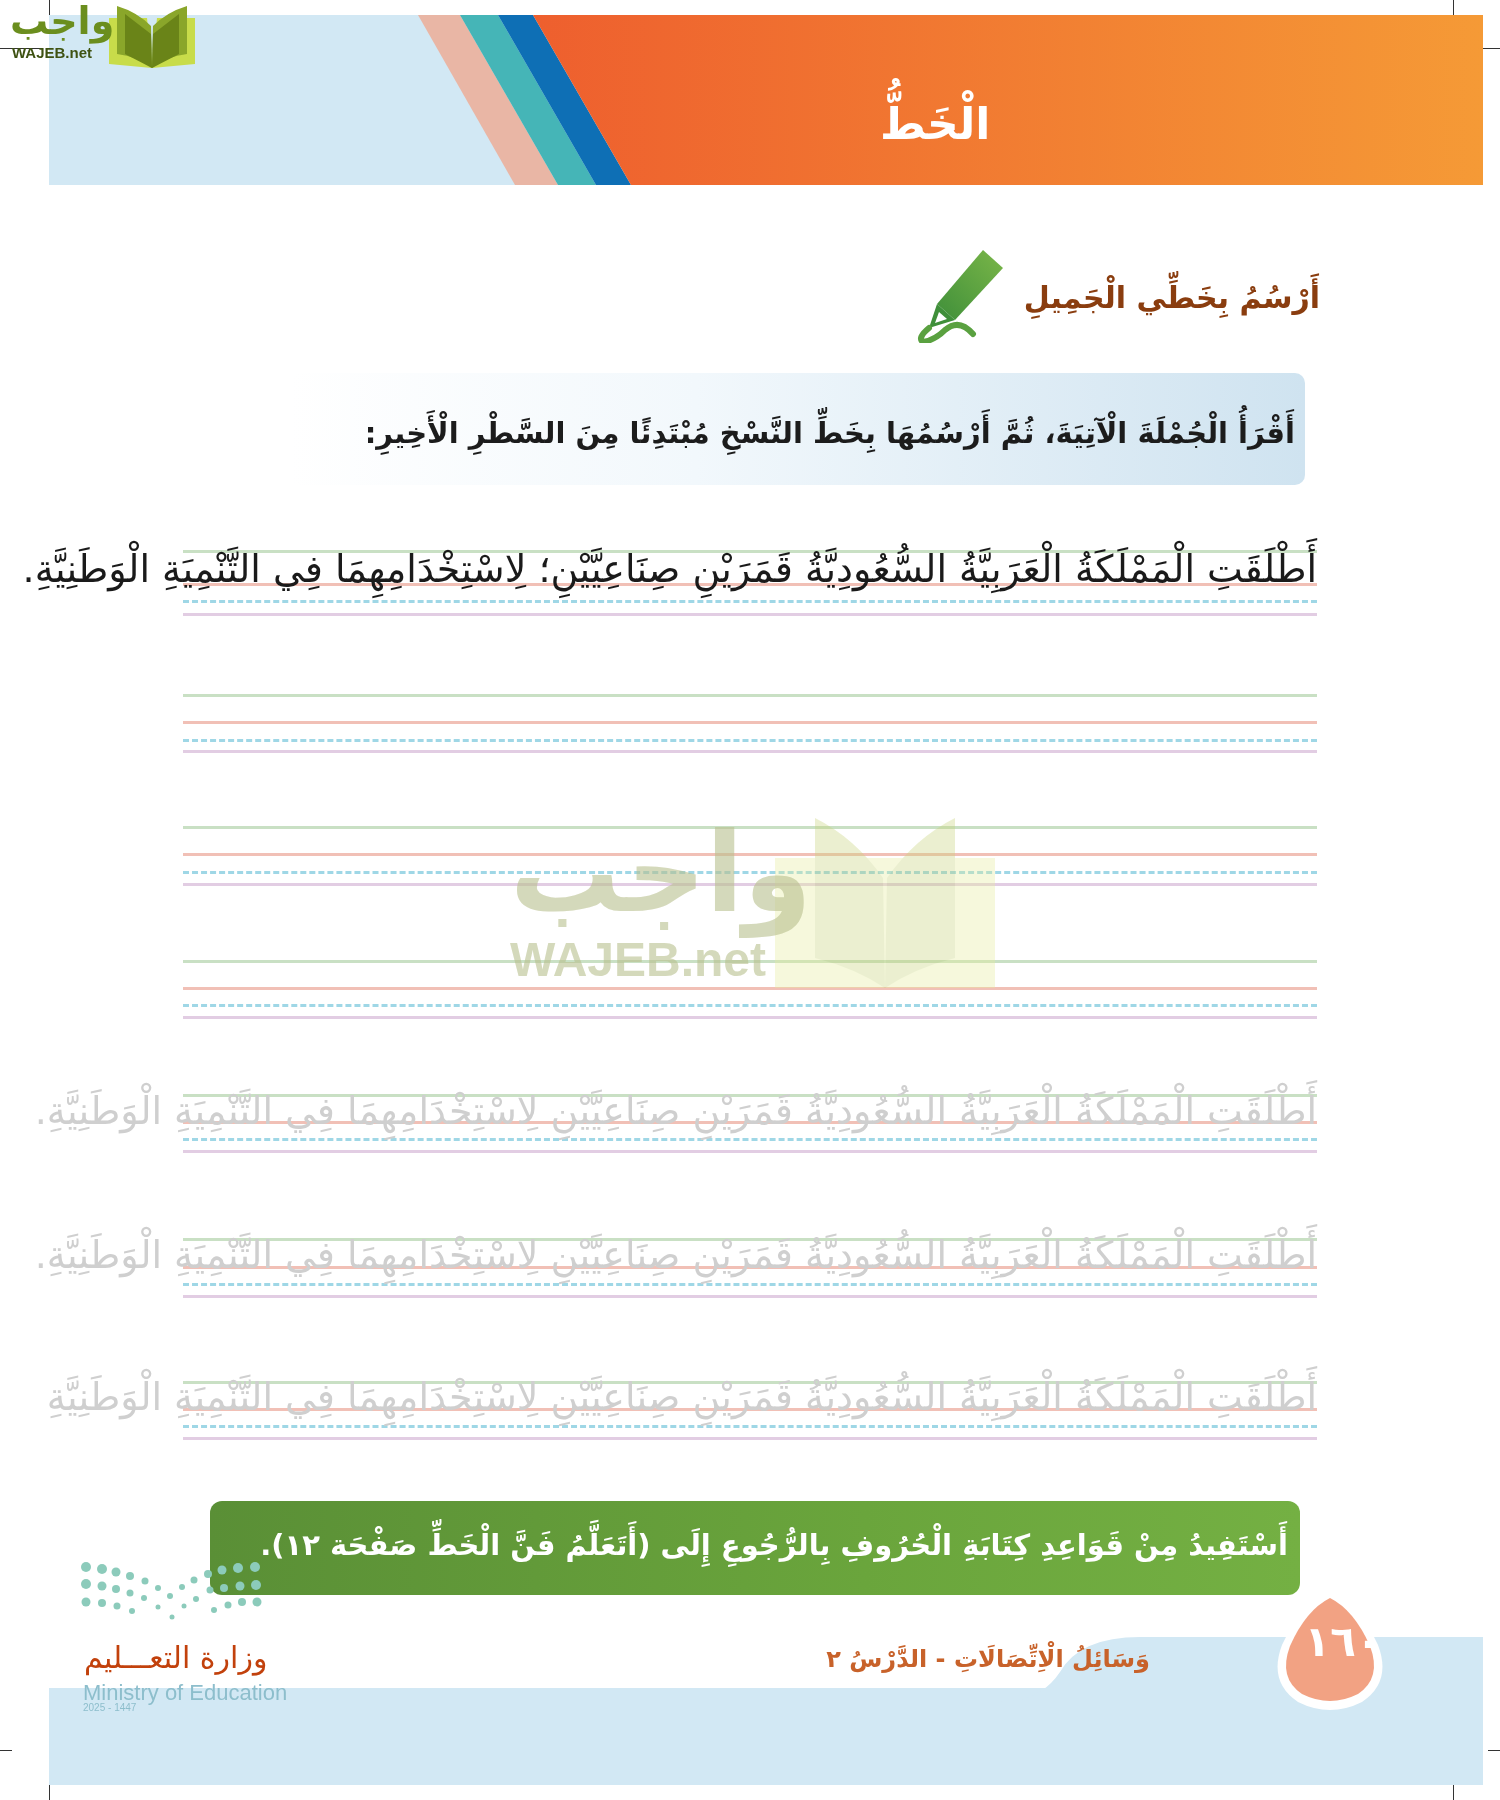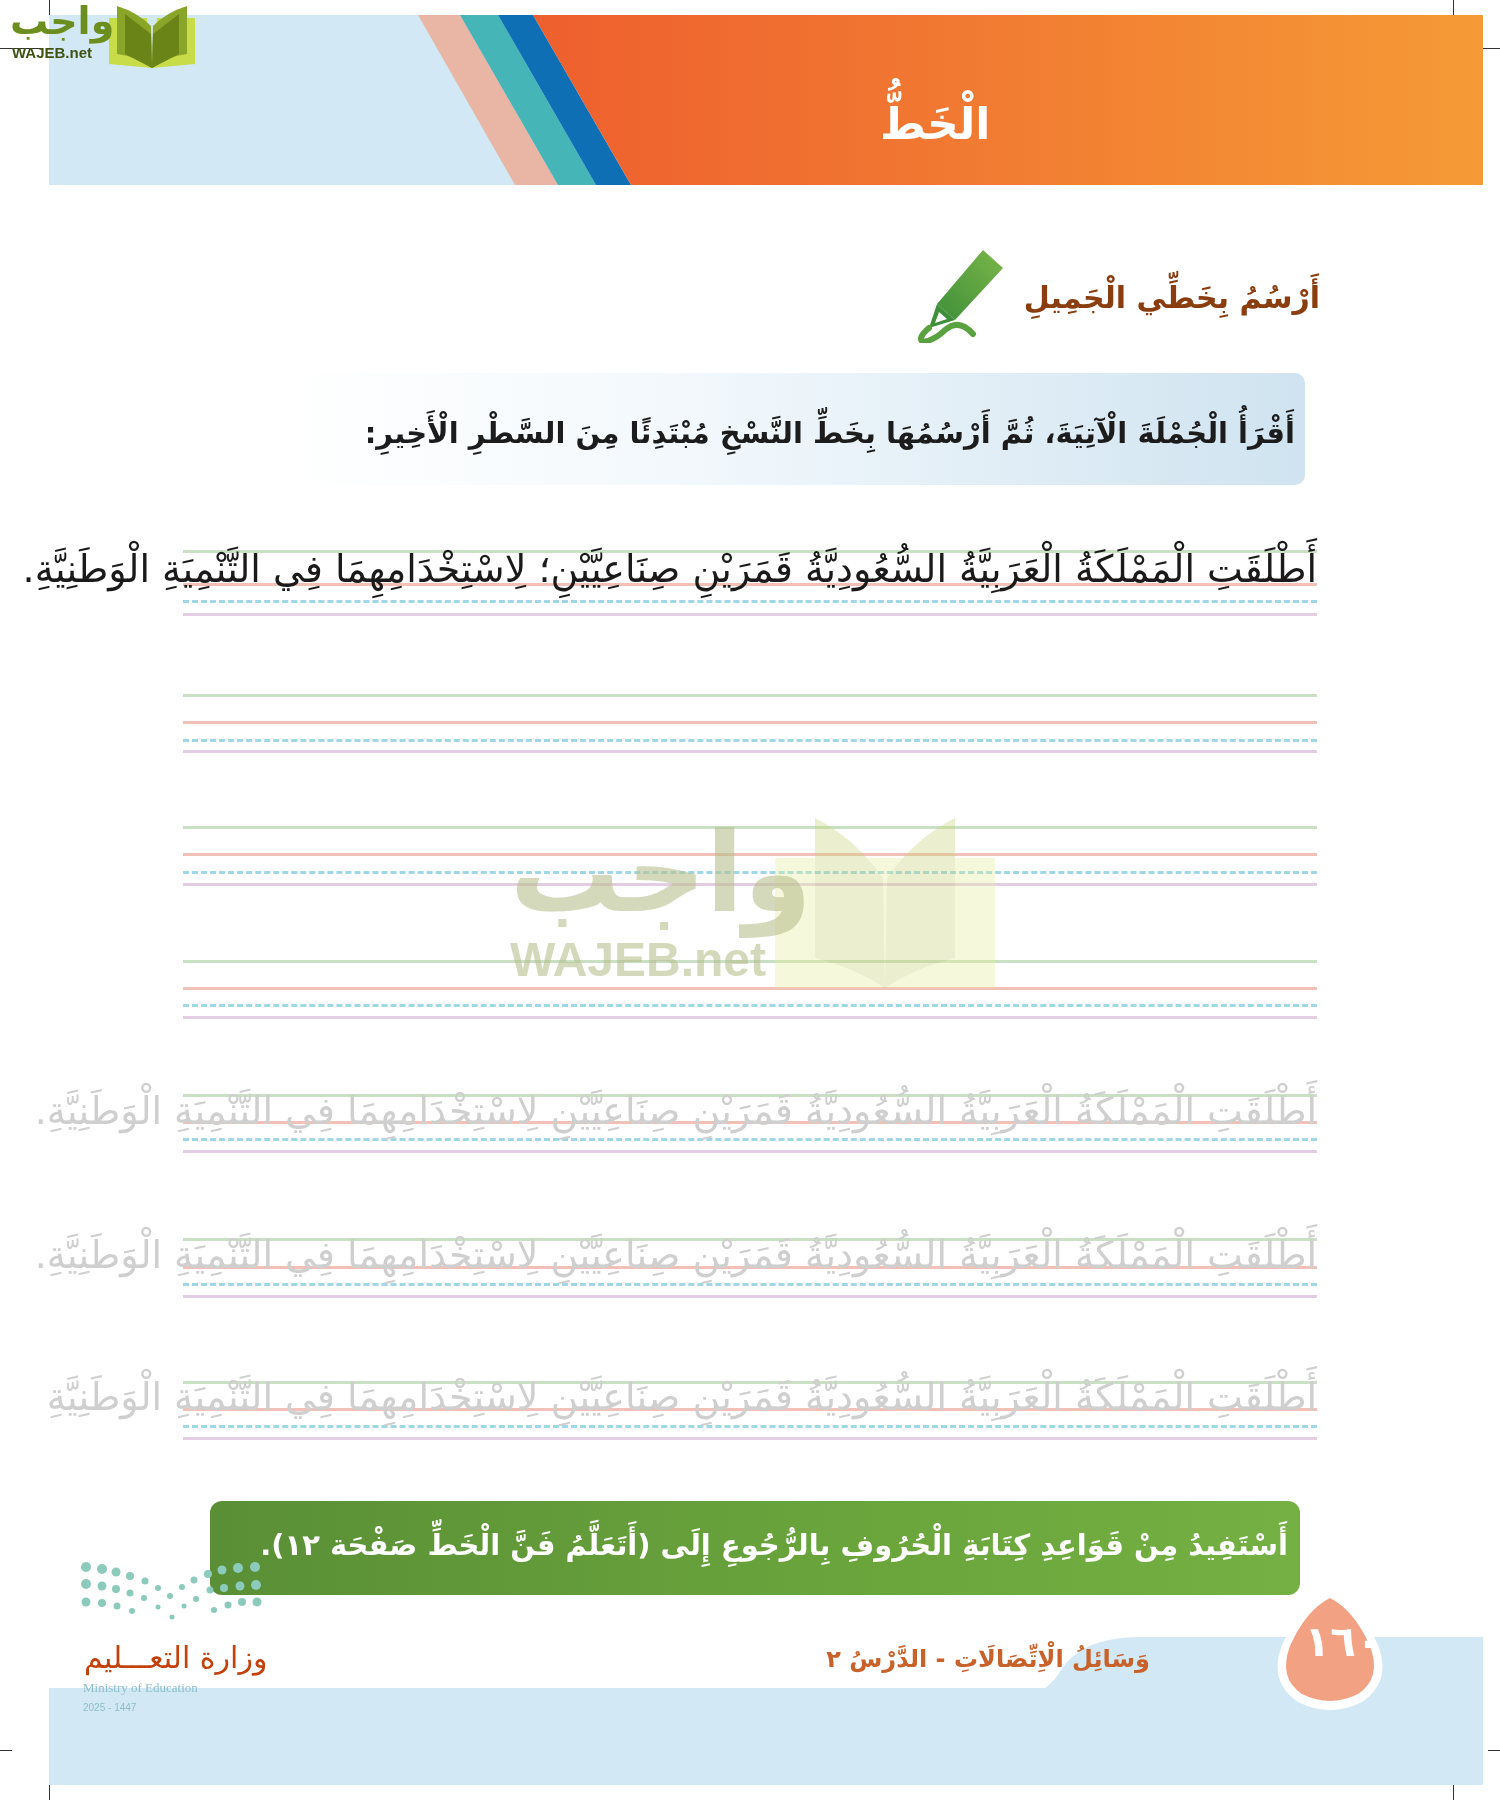--- a/index.html
+++ b/index.html
@@ -83,21 +83,21 @@
     }
     #page-badge { left: 1270px; top: 1590px; width: 120px; height: 120px; }
     #page-number {
       left: 1290px; top: 1617px; width: 80px; text-align: center;
       font-size: 42px; font-weight: bold; color: #ffffff; direction: rtl; margin-left: 13px;
     }
 
     
     #moe-dots { left: 80px; top: 1562px; width: 190px; height: 65px; }
     #moe-ar { left: 84px; top: 1640px; font-size: 30px; color: #c2410c; direction: rtl; }
-    #moe-en { left: 83px; top: 1680px; font-size: 13px; color: #8dbecc; font-family: Liberation Serif, serif; }
+    #moe-en { left: 83px; top: 1680px; font-size: 22px; color: #8dbecc; font-family: Liberation Sans, sans-serif; }
     #moe-year { left: 83px; top: 1702px; font-size: 10px; color: #8dbecc; font-family: "Liberation Sans", sans-serif; }
   </style>
 </head>
 <body>
 
 <div class="crop" style="left:49px;top:0;width:1px;height:40px;"></div>
 <div class="crop" style="left:0;top:48px;width:40px;height:1px;"></div>
 <div class="crop" style="left:1453px;top:0;width:1px;height:35px;"></div>
 <div class="crop" style="left:1465px;top:48px;width:35px;height:1px;"></div>
 <div class="crop" style="left:0;top:1750px;width:12px;height:1px;"></div>

